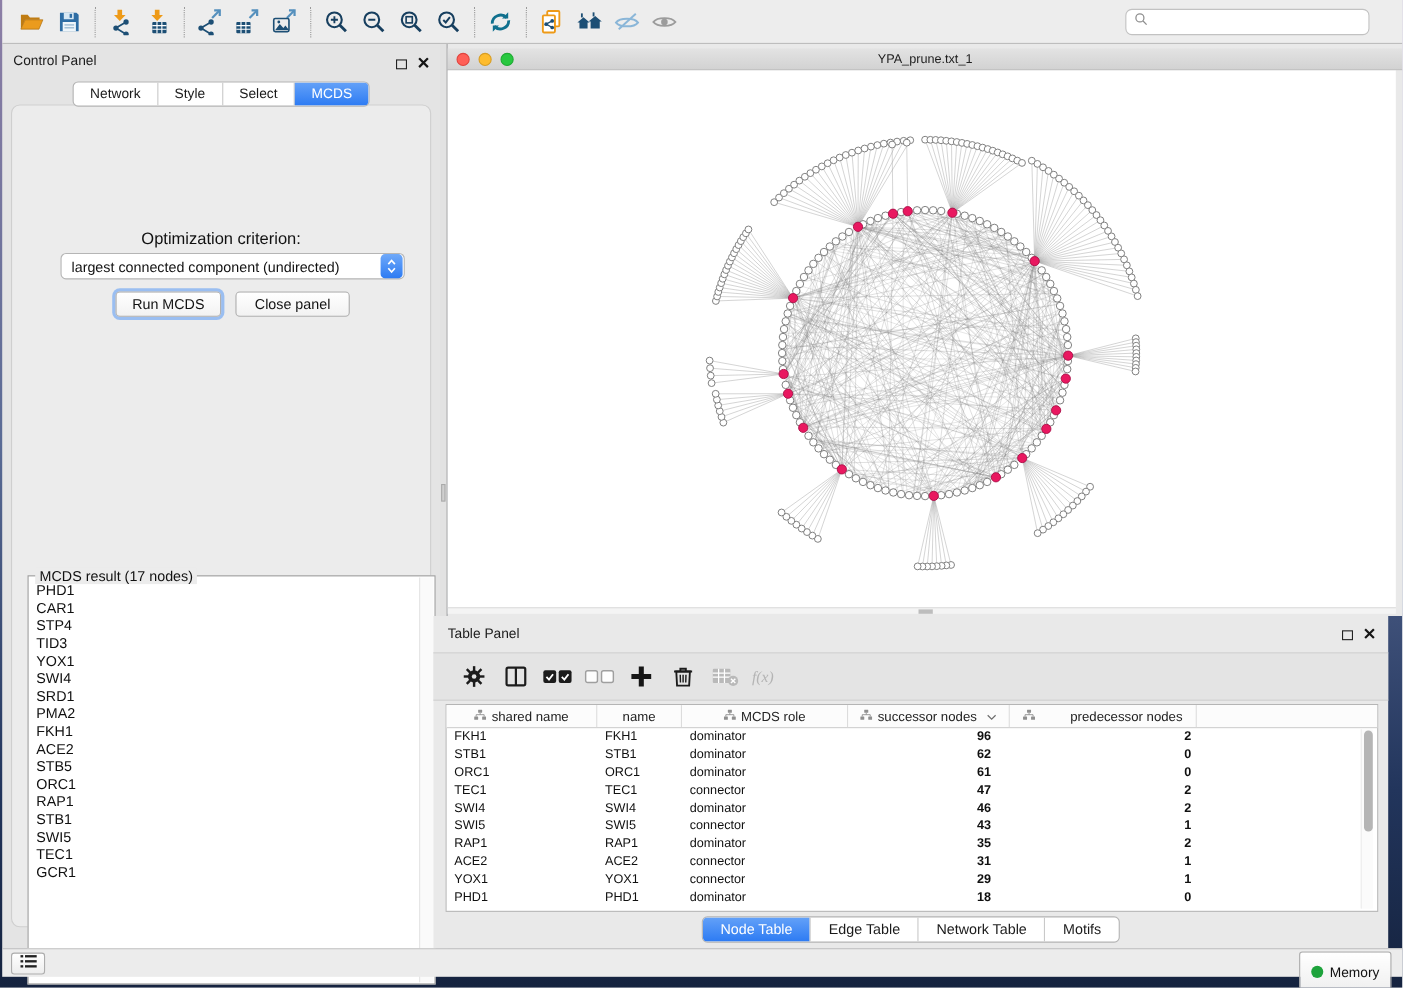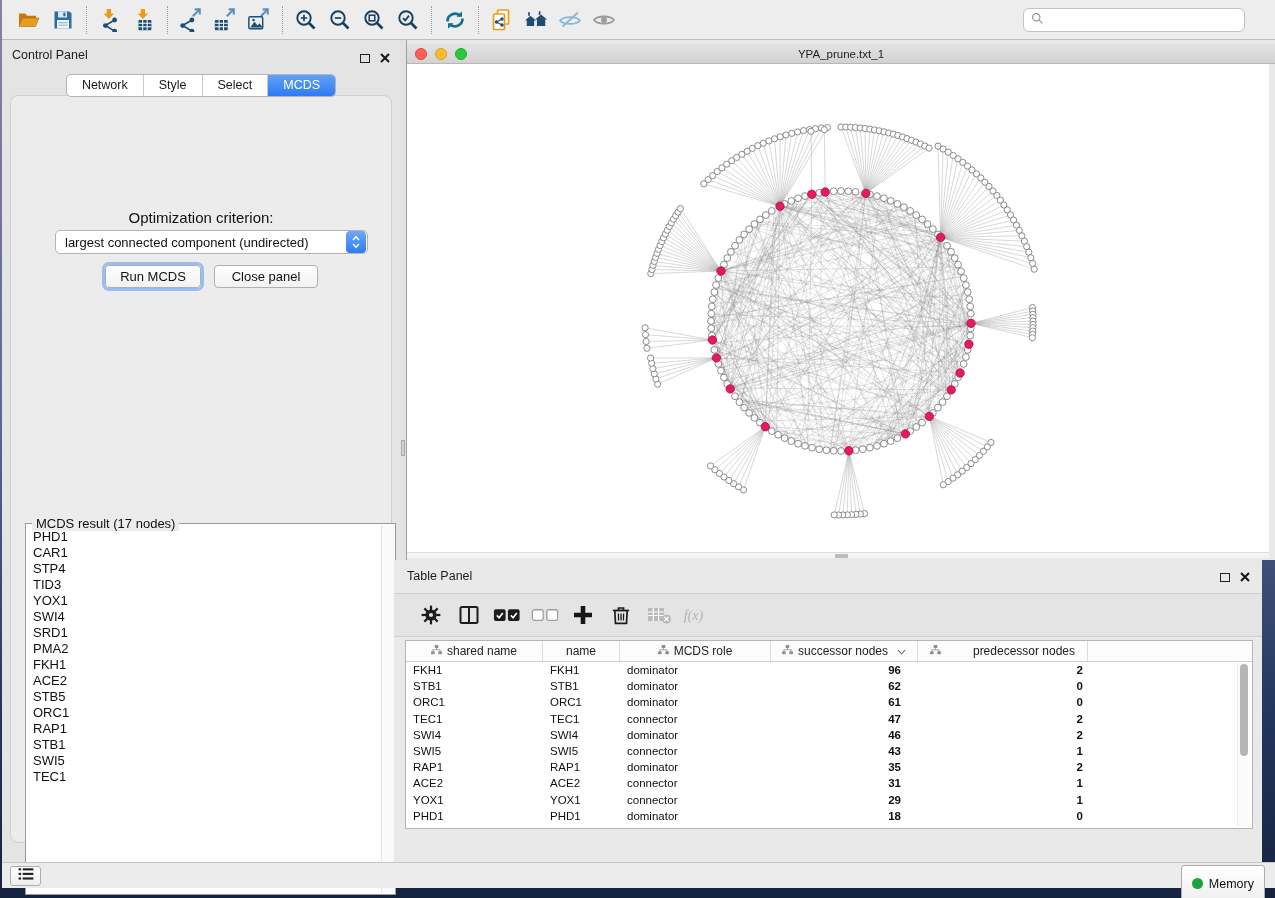--- a/index.html
+++ b/index.html
@@ -296,20 +296,21 @@
             <div class="mcds-item">SRD1</div>
             <div class="mcds-item">PMA2</div>
             <div class="mcds-item">FKH1</div>
             <div class="mcds-item">ACE2</div>
             <div class="mcds-item">STB5</div>
             <div class="mcds-item">ORC1</div>
             <div class="mcds-item">RAP1</div>
             <div class="mcds-item">STB1</div>
             <div class="mcds-item">SWI5</div>
             <div class="mcds-item">TEC1</div>
+            <div class="mcds-item">GCR1</div>
           </div>
         <div id="mcds-scroll"></div>
       </div>
     </div>
   </div>
 
   <div id="v-splitter" class="abs">
     <div id="v-grip"></div>
   </div>
 
@@ -1266,20 +1267,28 @@
             <div class="td" style="width: 77px;">PHD1</div>
             <div class="td" style="width: 151px;">dominator</div>
             <div class="td num" style="width: 147px; padding-right: 17px;">18</div>
             <div class="td num" style="width: 170px; padding-right: 5px;">0</div>
           </div>
         </div>
       <div id="t-scroll">
           <div id="t-thumb"></div>
         </div>
     </div>
+    <div id="tp-tabs">
+        <div class="seg-control">
+          <span class="seg active" style="padding: 3px 16px 4px; font-size: 13px;">Node Table</span>
+          <span class="seg" style="padding: 3px 16px 4px; font-size: 13px;">Edge Table</span>
+          <span class="seg" style="padding: 3px 16px 4px; font-size: 13px;">Network Table</span>
+          <span class="seg" style="padding: 3px 16px 4px; font-size: 13px;">Motifs</span>
+        </div>
+      </div>
   </div>
 
   <div id="status-bar" class="abs">
     <div id="list-btn">
       <span><svg viewBox="0 0 24 22" width="20" height="18">
             <g fill="#222">
               <rect x="3" y="4" width="3" height="2.6"></rect>
               <rect x="8" y="4" width="13" height="2.6"></rect>
               <rect x="3" y="9.6" width="3" height="2.6"></rect>
               <rect x="8" y="9.6" width="13" height="2.6"></rect>

